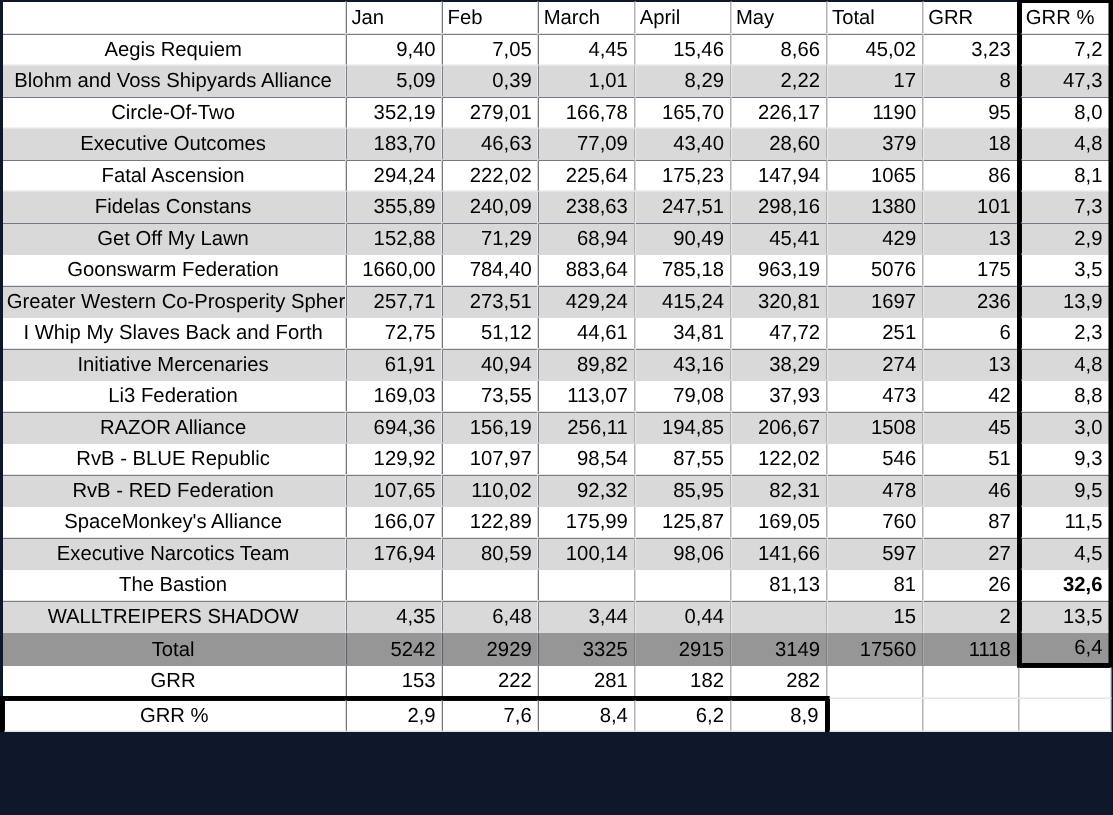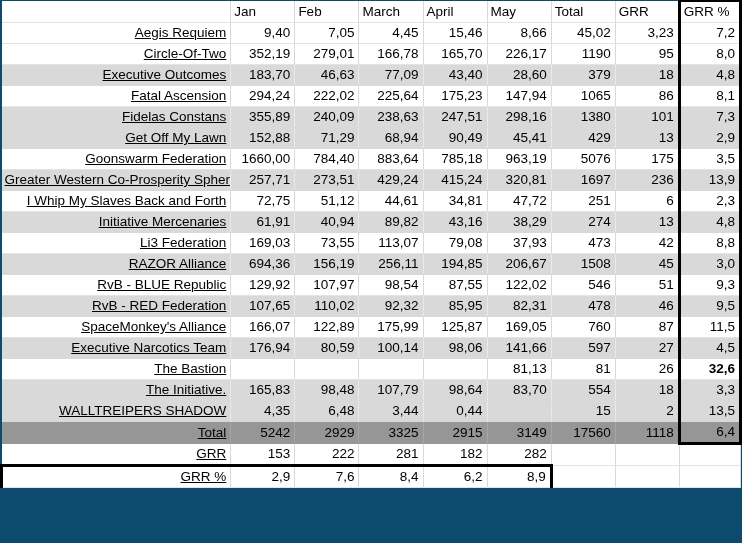--- a/index.html
+++ b/index.html
@@ -5,21 +5,21 @@
   html, body {
     margin: 0;
     padding: 0;
     background: #ffffff;
     font-family: "Liberation Sans", "DejaVu Sans", sans-serif;
   }
   #sheet {
     width: 742px;
     height: 543px;
     overflow: hidden;
-    background: #0c4a6e;
+    background: #0f172a;
   }
   table {
     border-collapse: collapse;
     table-layout: fixed;
     width: 742px;
   }
   th, td {
     height: 20px;
     line-height: 20px;
     padding: 0 4px 0 3px;
@@ -27,21 +27,21 @@
     font-weight: 400;
     color: #000000;
     overflow: hidden;
     white-space: nowrap;
     border-right: 1px solid #d9d9d9;
     border-bottom: 1px solid #e4e4e4;
     background: #ffffff;
   }
   th { text-align: left; }
   td.num { text-align: right; }
-  td.name { text-align: right; text-decoration: underline; }
+  td.name { text-align: center; }
   tr.gray th, tr.gray td {
     background: #d9d9d9;
     border-right-color: #e9e9e9;
     border-bottom-color: #d9d9d9;
   }
   tr.dark td, td.darkcell {
     background: #969696;
     border-right-color: #a6a6a6;
     border-bottom-color: #969696;
   }
@@ -89,20 +89,31 @@
           <td class="name">Aegis Requiem</td>
           <td class="num">9,40</td>
           <td class="num">7,05</td>
           <td class="num">4,45</td>
           <td class="num">15,46</td>
           <td class="num">8,66</td>
           <td class="num">45,02</td>
           <td class="num">3,23</td>
           <td class="num colbox">7,2</td>
         </tr>
+        <tr class="gray">
+          <td class="name">Blohm and Voss Shipyards Alliance</td>
+          <td class="num">5,09</td>
+          <td class="num">0,39</td>
+          <td class="num">1,01</td>
+          <td class="num">8,29</td>
+          <td class="num">2,22</td>
+          <td class="num">17</td>
+          <td class="num">8</td>
+          <td class="num colbox">47,3</td>
+        </tr>
         <tr>
           <td class="name">Circle-Of-Two</td>
           <td class="num">352,19</td>
           <td class="num">279,01</td>
           <td class="num">166,78</td>
           <td class="num">165,70</td>
           <td class="num">226,17</td>
           <td class="num">1190</td>
           <td class="num">95</td>
           <td class="num colbox">8,0</td>
@@ -264,31 +275,20 @@
         <tr>
           <td class="name">The Bastion</td>
           <td class="num"></td>
           <td class="num"></td>
           <td class="num"></td>
           <td class="num"></td>
           <td class="num">81,13</td>
           <td class="num">81</td>
           <td class="num">26</td>
           <td class="num bold colbox">32,6</td>
-        </tr>
-        <tr class="gray">
-          <td class="name">The Initiative.</td>
-          <td class="num">165,83</td>
-          <td class="num">98,48</td>
-          <td class="num">107,79</td>
-          <td class="num">98,64</td>
-          <td class="num">83,70</td>
-          <td class="num">554</td>
-          <td class="num">18</td>
-          <td class="num colbox">3,3</td>
         </tr>
         <tr class="gray">
           <td class="name">WALLTREIPERS SHADOW</td>
           <td class="num">4,35</td>
           <td class="num">6,48</td>
           <td class="num">3,44</td>
           <td class="num">0,44</td>
           <td class="num"></td>
           <td class="num">15</td>
           <td class="num">2</td>

